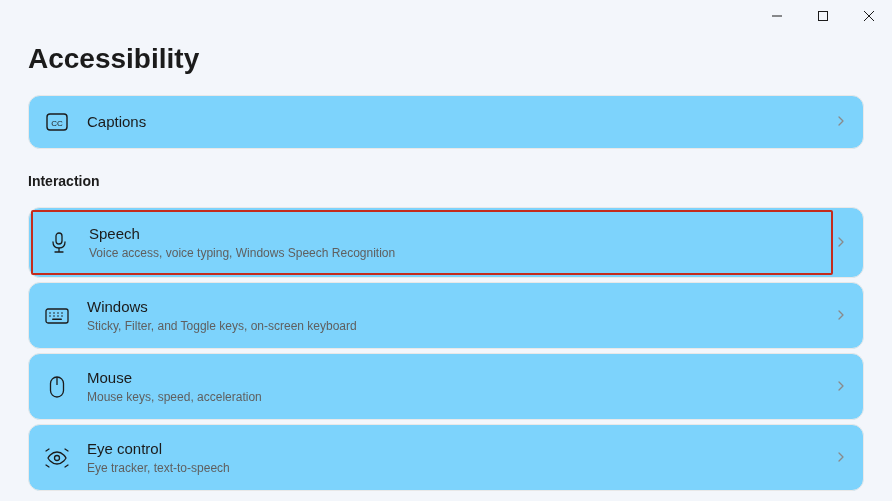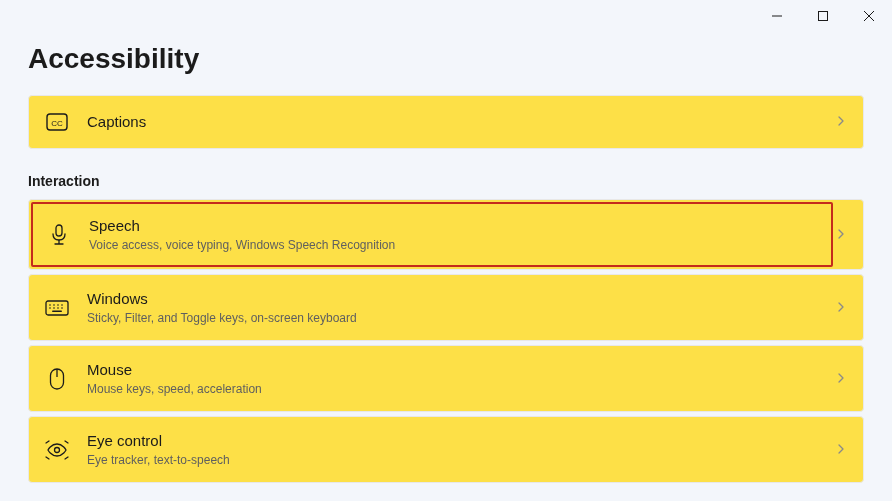--- a/index.html
+++ b/index.html
@@ -38,23 +38,23 @@
       padding: 0 28px;
     }
     .page-title {
       font-size: 28px;
       font-weight: 600;
       color: #1b1b1b;
       margin-top: 43px;
       margin-bottom: 20px;
     }
     .card {
-      background: #fde047;
+      background: #7dd3fc;
       border: 1px solid #e8e8e8;
-      border-radius: 4px;
+      border-radius: 12px;
       padding: 14px 16px;
       display: flex;
       align-items: center;
       cursor: pointer;
       margin-bottom: 4px;
     }
     .card.highlighted {
       position: relative;
       padding: 0;
     }
@@ -96,21 +96,21 @@
     }
     .chevron {
       color: #8a8a8a;
       flex-shrink: 0;
     }
     .section-header {
       font-size: 14px;
       font-weight: 600;
       color: #1b1b1b;
       margin-top: 24px;
-      margin-bottom: 10px;
+      margin-bottom: 18px;
     }
   </style>
 </head>
 <body>
 
 <div class="window-controls">
   <div class="win-btn">
     <svg viewBox="0 0 10 10">
         <line x1="0" y1="5" x2="10" y2="5" stroke="#1b1b1b" stroke-width="1"></line>
       </svg>

